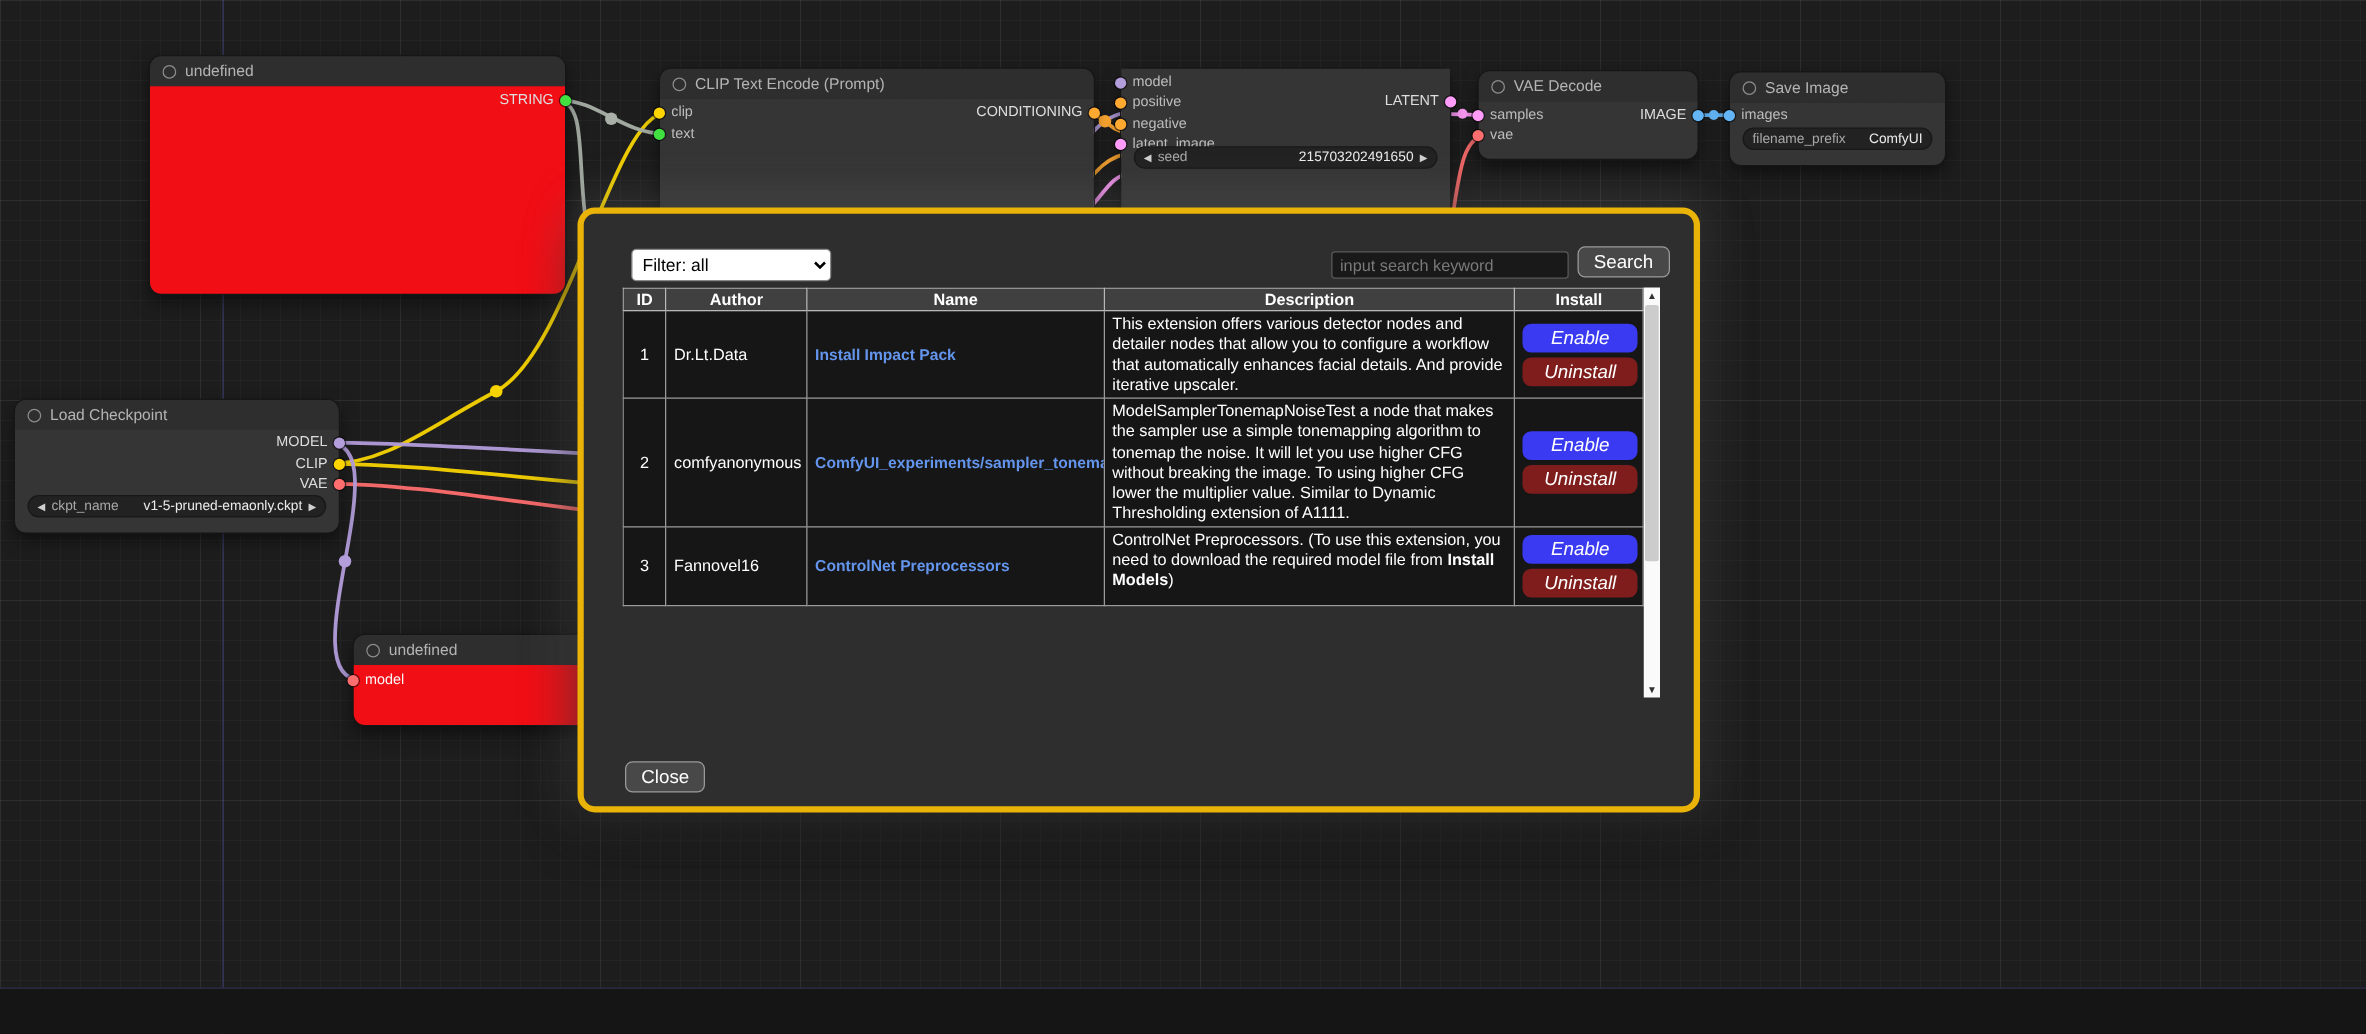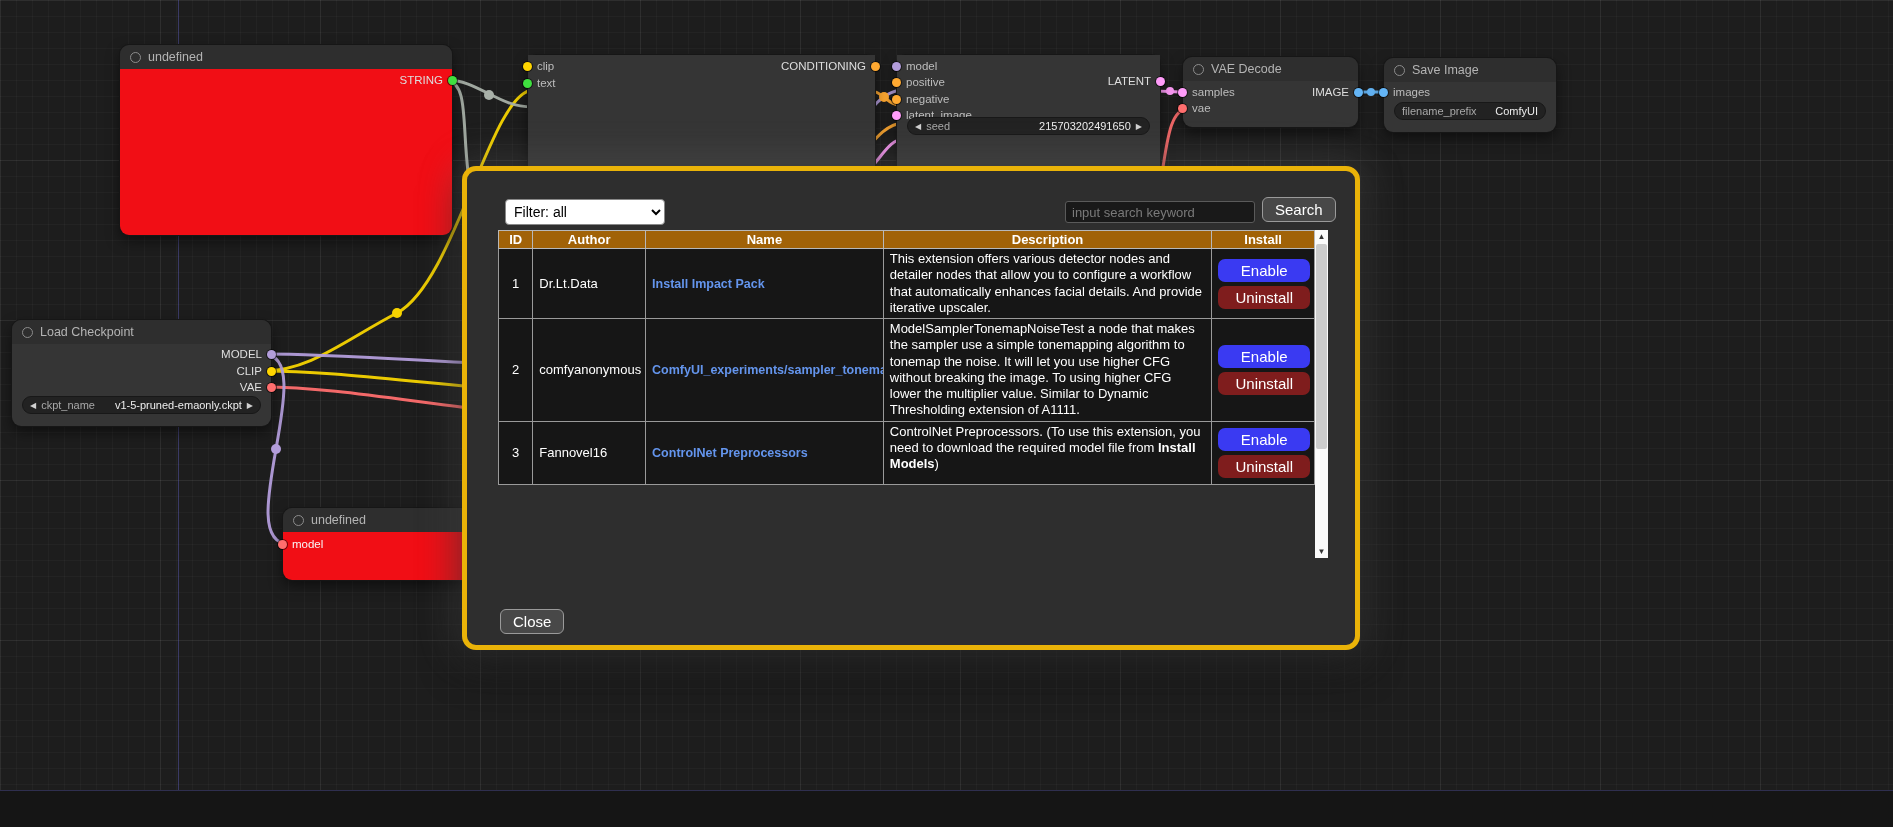--- a/index.html
+++ b/index.html
@@ -51,29 +51,29 @@
   .search-input{position:absolute;left:598px;top:30px;width:176px;height:20px;background:#191919;color:#ddd;
     border:1px solid #5a5a5a;border-radius:3px;font-size:13px;padding:0 6px;font-family:"Liberation Sans",sans-serif;}
   .search-input::placeholder{color:#7a7a7a;}
   .dlg-btn{background:#484848;color:#fff;border:1px solid #9a9a9a;border-radius:6px;font-size:15px;
     padding:3px 12px;font-family:"Liberation Sans",sans-serif;cursor:pointer;}
   .search-btn{position:absolute;left:795px;top:26px;}
   .close-btn{position:absolute;left:33px;top:438px;}
 
   .table-wrap{position:absolute;left:31px;top:59px;width:817px;height:328px;overflow:hidden;}
   table.ext{width:100%;border-collapse:collapse;background:#161616;color:#fff;table-layout:fixed;}
-  table.ext th{background:#a16207;color:#fff;font-weight:bold;font-size:13px;border:1px solid #b8b8b8;padding:1px 4px;}
+  table.ext th{background:#404040;color:#fff;font-weight:bold;font-size:13px;border:1px solid #b8b8b8;padding:1px 4px;}
   table.ext td{border:1px solid #9a9a9a;padding:2px 6px;font-size:13px;}
   td.c-id{text-align:center;}
   td.c-name{white-space:nowrap;overflow:hidden;}
   td.c-name a{color:#6495ED;font-weight:bold;font-size:12.5px;text-decoration:none;cursor:pointer;}
   td.c-desc{font-size:12px;line-height:1.25;vertical-align:top;padding-top:3px;}
   td.c-install{text-align:center;}
   .btn-enable,.btn-uninstall{display:block;width:92px;margin:4px auto;padding:3px 0;border:none;border-radius:7px;
-    color:#fff;font-size:15px;font-family:"Liberation Sans",sans-serif;cursor:pointer;}
+    color:#fff;font-size:15px;font-family:"Liberation Sans",sans-serif;cursor:pointer;font-style:italic;}
   .btn-enable{background:#3a3af2;}
   .btn-uninstall{background:#7f1d1d;}
 
   .scrollbar{position:absolute;left:848px;top:59px;width:13px;height:328px;background:#fafafa;}
   .scroll-arrow{position:absolute;left:0;width:13px;height:13px;font-size:8px;line-height:13px;text-align:center;color:#333;}
   .scroll-arrow.up{top:0;}
   .scroll-arrow.down{bottom:0;}
   .scroll-thumb{position:absolute;left:1px;top:14px;width:11px;height:205px;background:#cccccc;border-radius:2px;}
 </style>
 </head>
@@ -116,20 +116,24 @@
     </div>
     <div class="node-body red" style="height:166px">
       <div class="port out" style="top:5px">
         <span class="pin" style="background:#3fe03f"></span>
         <span class="plabel on-red-dark">STRING</span>
       </div>
     </div>
   </div>
 
   <div class="node" style="left:528px;top:55px;width:347px">
+    <div class="node-title">
+      <span class="collapse-dot"></span>
+      <span>CLIP Text Encode (Prompt)</span>
+    </div>
     <div class="node-body" style="height:120px">
       <div class="port in" style="top:5px">
         <span class="pin" style="background:#FFD500"></span>
         <span class="plabel">clip</span>
       </div>
       <div class="port in" style="top:22px">
         <span class="pin" style="background:#3fe03f"></span>
         <span class="plabel">text</span>
       </div>
       <div class="port out" style="top:5px">

